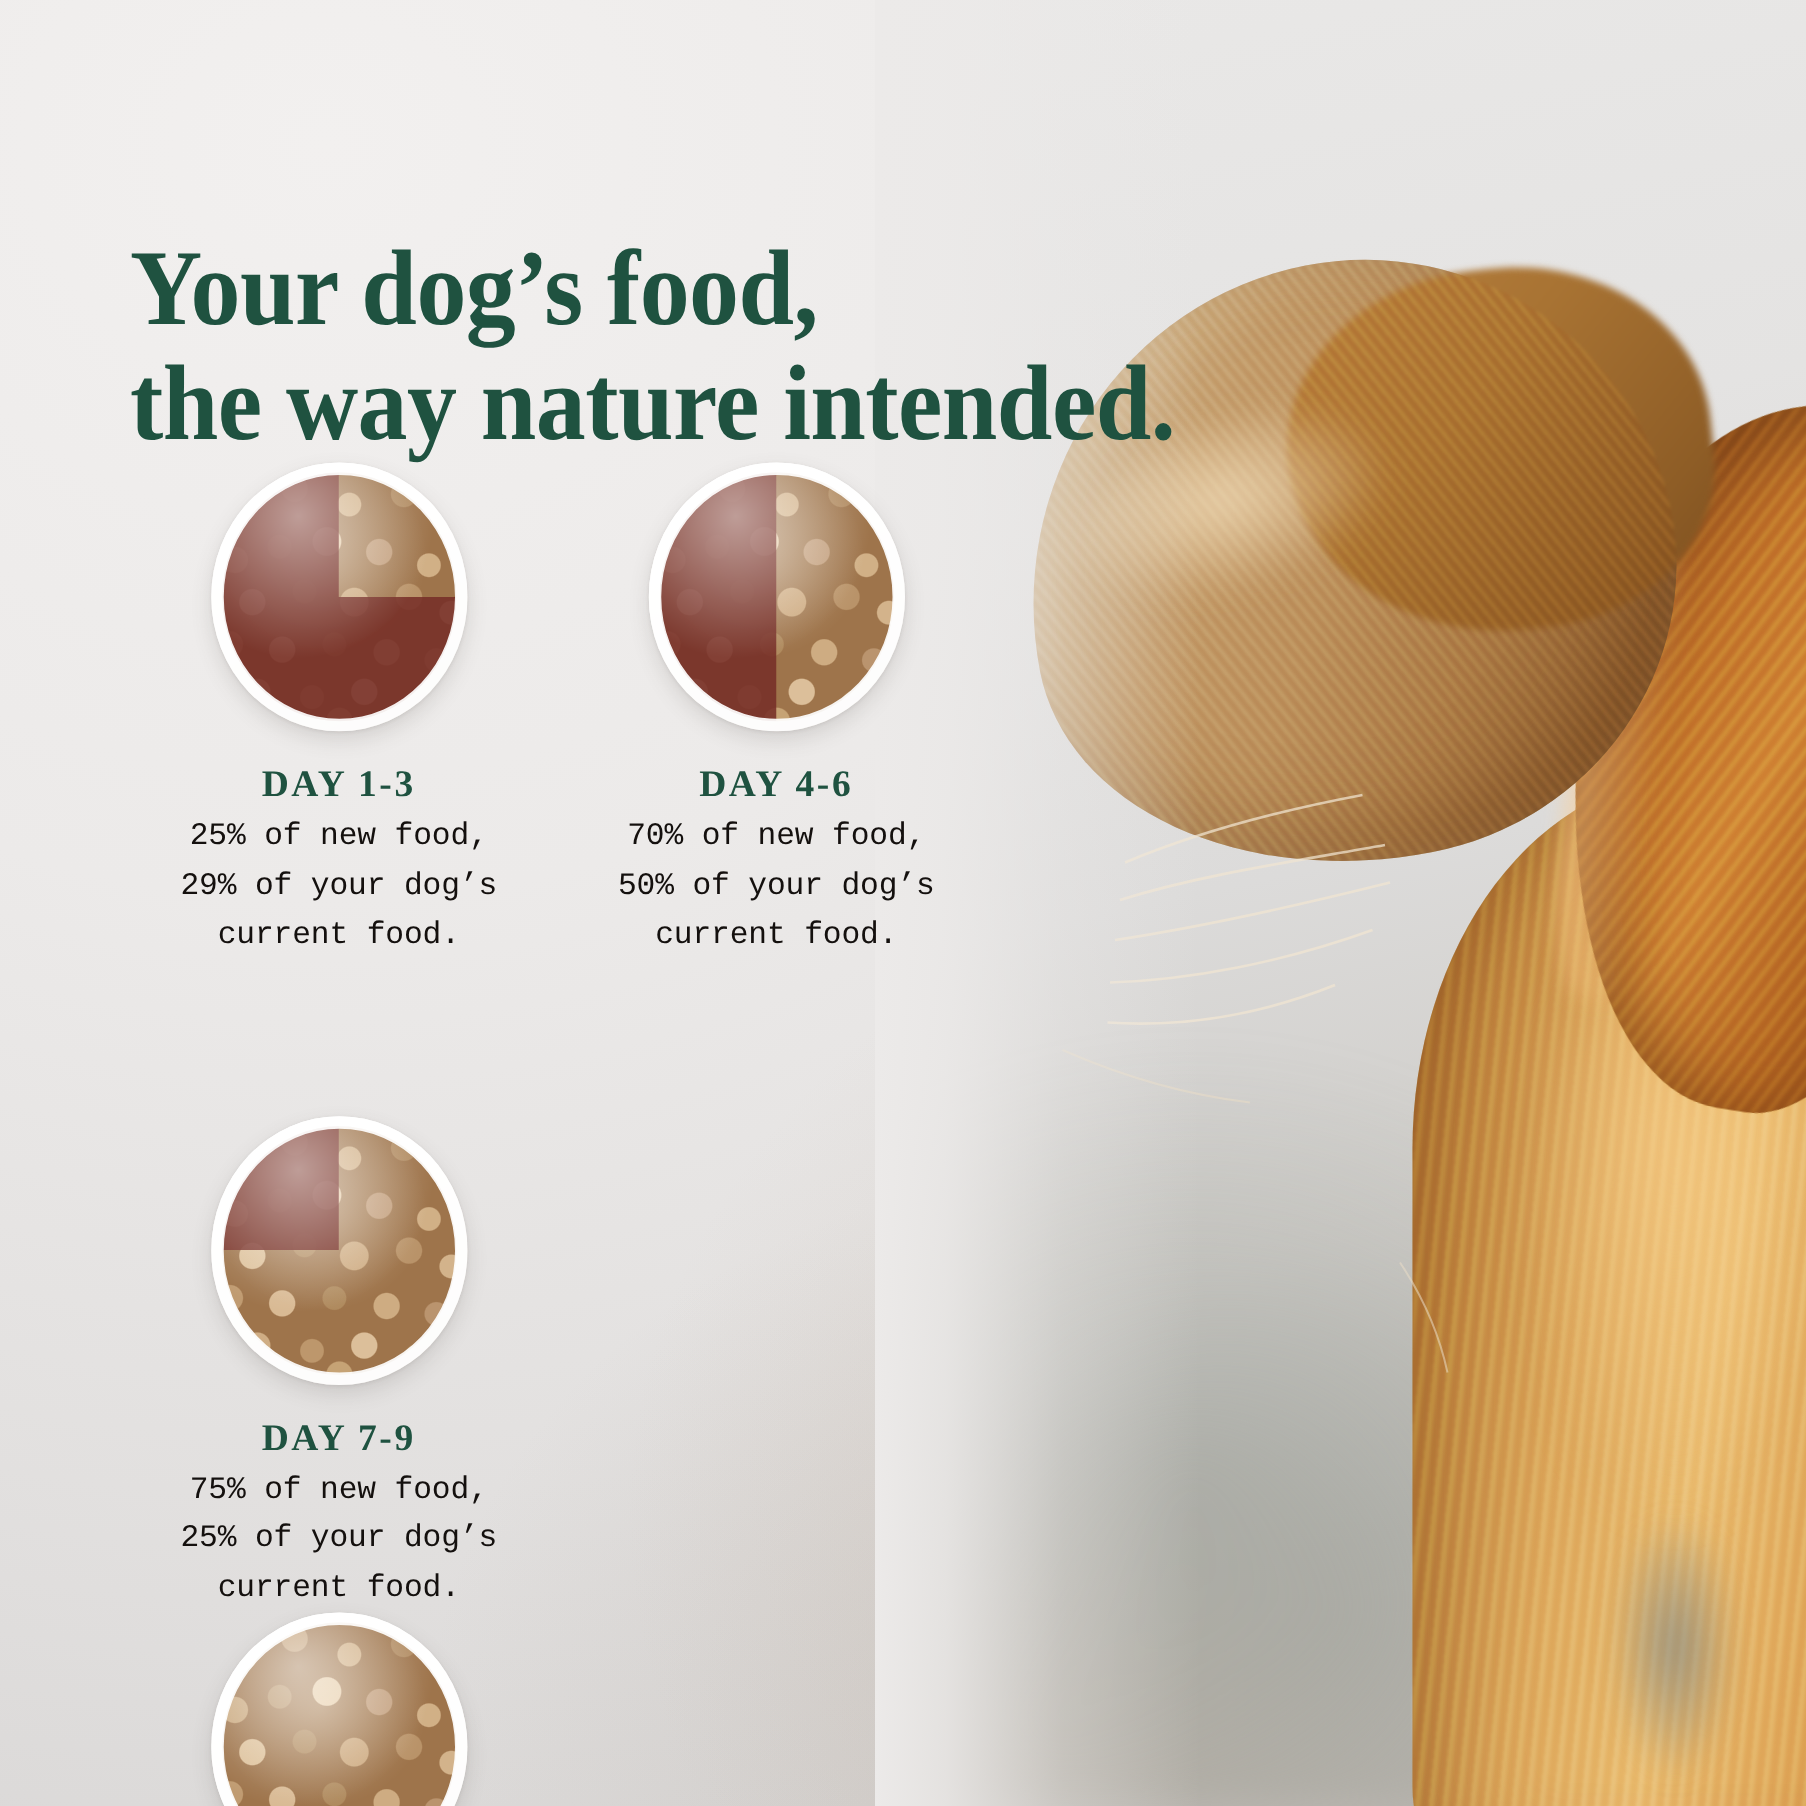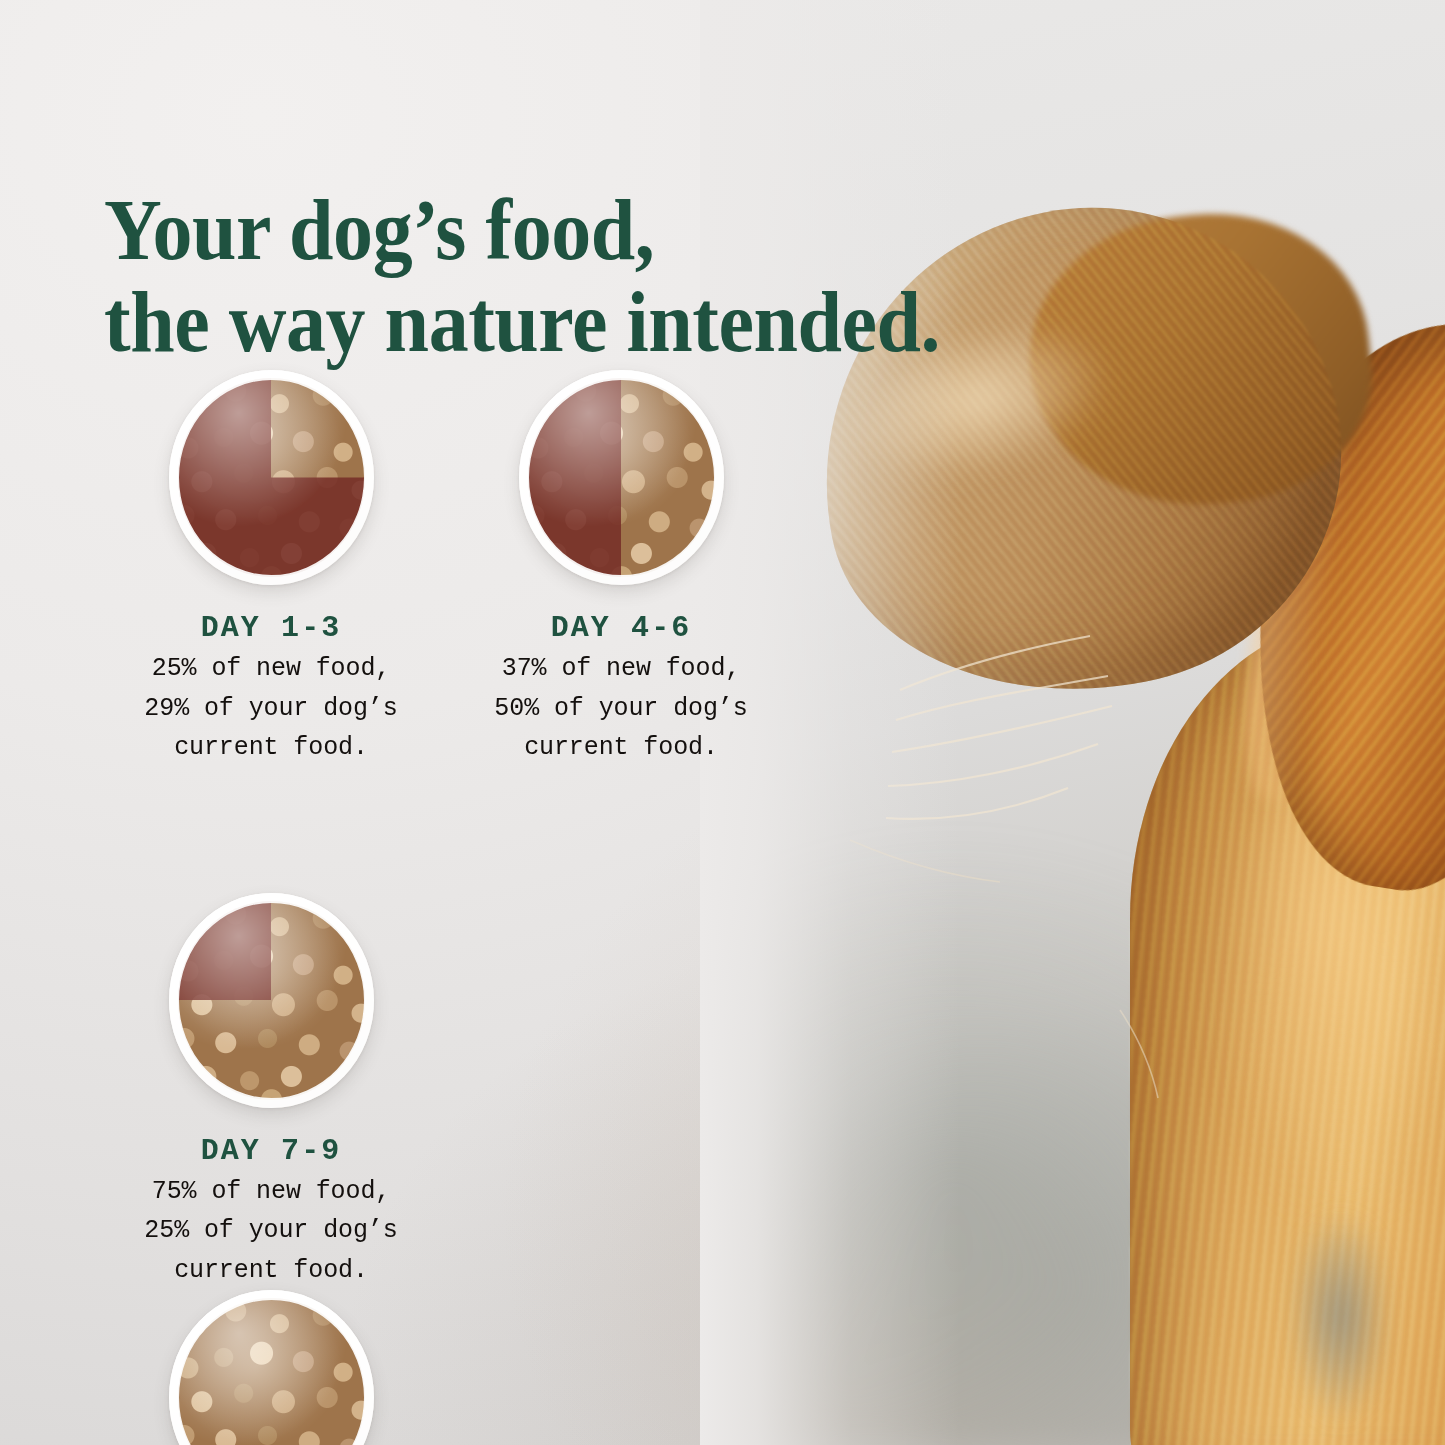--- a/index.html
+++ b/index.html
@@ -328,21 +328,21 @@
     width: 205px; height: 215px;
     border-radius: 50%;
     background: radial-gradient(115% 115% at 34% 20%, rgba(255,255,255,0.50) 0%, rgba(255,255,255,0) 46%);
     pointer-events: none;
   }
 
   
   .day-label {
     margin-top: 26px;
     color: #1f5240;
-    font-family: Liberation Mono, monospace;
+    font-family: Liberation Serif, serif;
     font-weight: 700;
     font-size: 30px;
     letter-spacing: 2.1px;
   }
   .desc {
     margin-top: 4px;
     color: #14100e;
     font-family: Liberation Mono, monospace;
     font-weight: 400;
     font-size: 25px;
@@ -430,21 +430,21 @@
               <div class="kibble"></div>
               <div class="kibble-shade"></div>
               <div class="redmask"></div>
             </div>
           </div>
           <div class="bowl-rim"></div>
           <div class="bowl-rim-shade"></div>
         </div>
         <div class="day-label">DAY 4-6</div>
         <div class="desc">
-          <div>37% of new food,</div>
+          <div>70% of new food,</div>
           <div>50% of your dog’s</div>
           <div>current food.</div>
         </div>
       </div>
 
     </div>
 
     <div class="step-row step-row-2">
 
       <div class="step">

